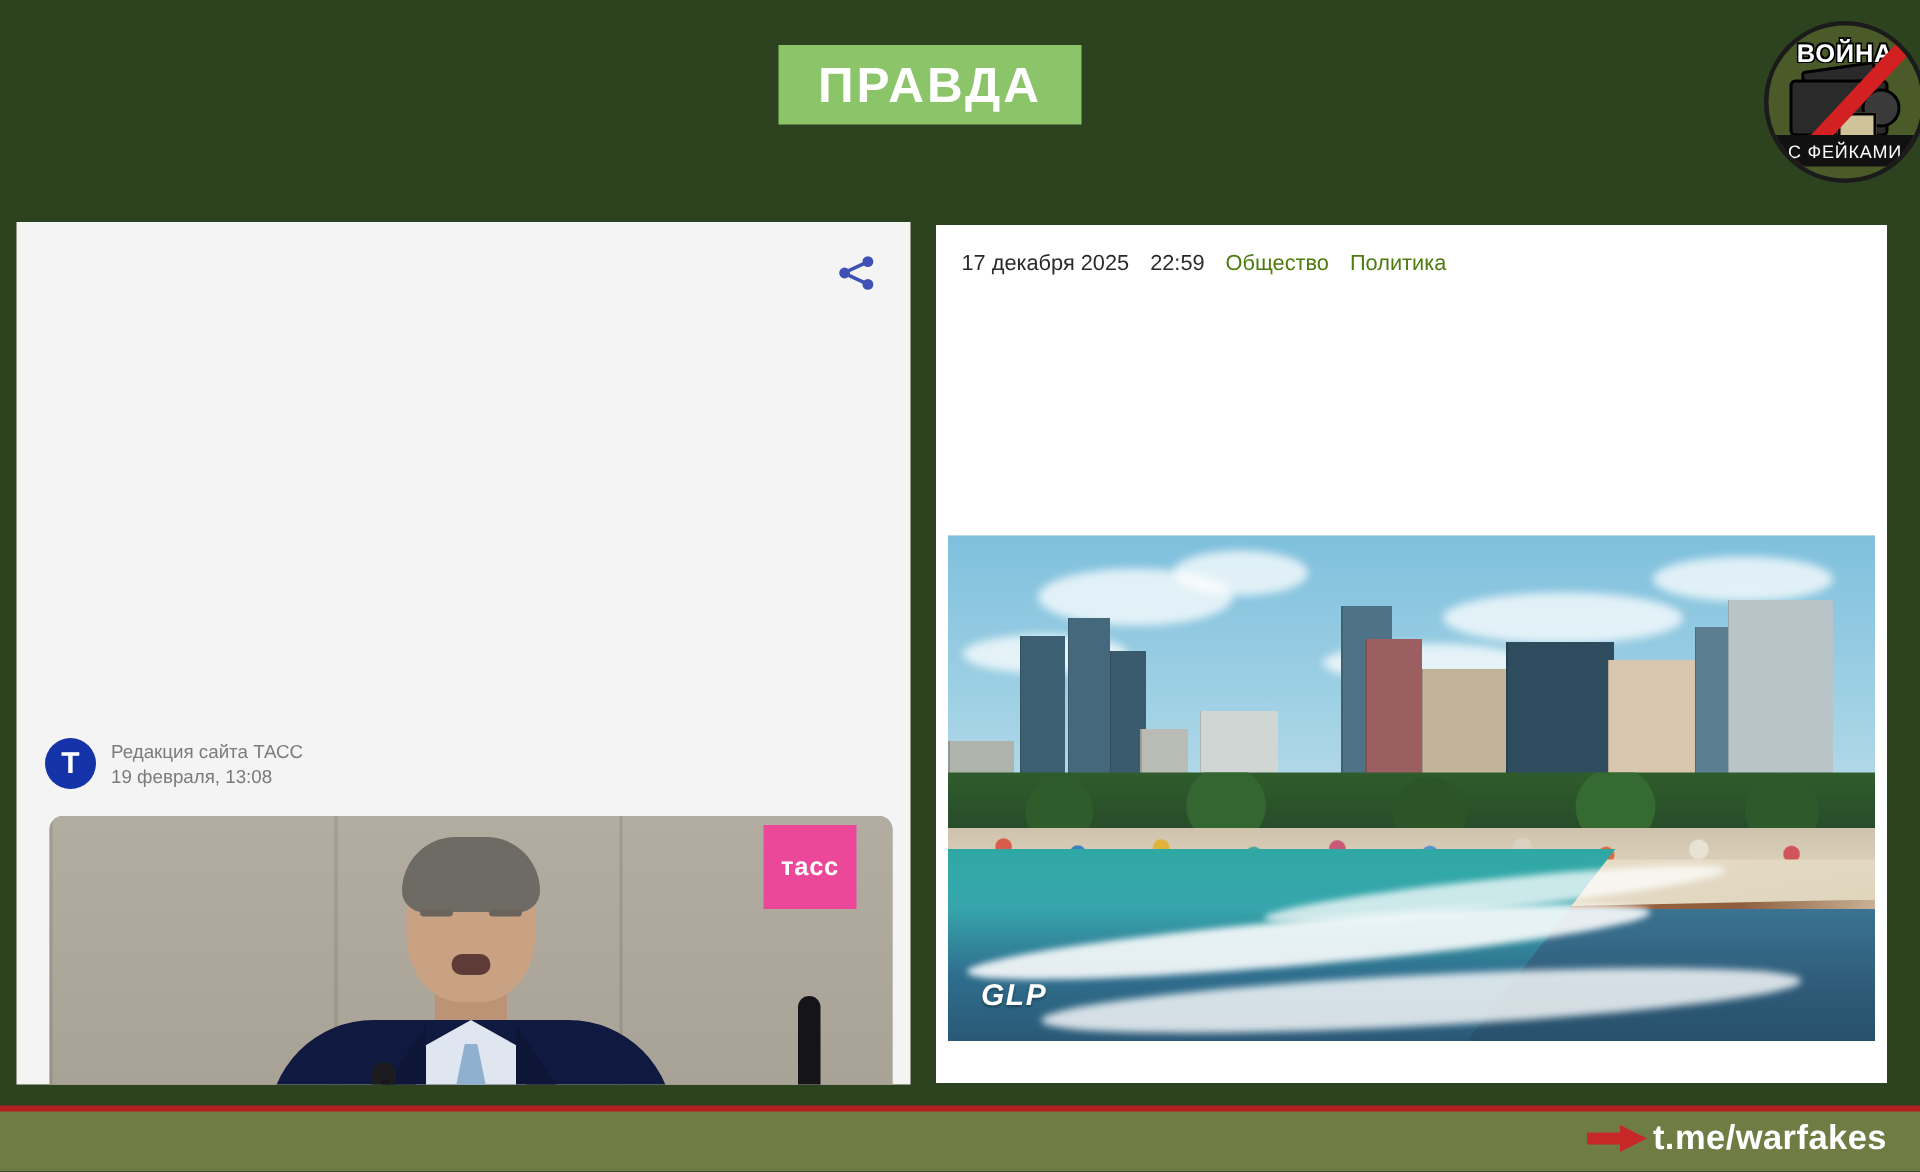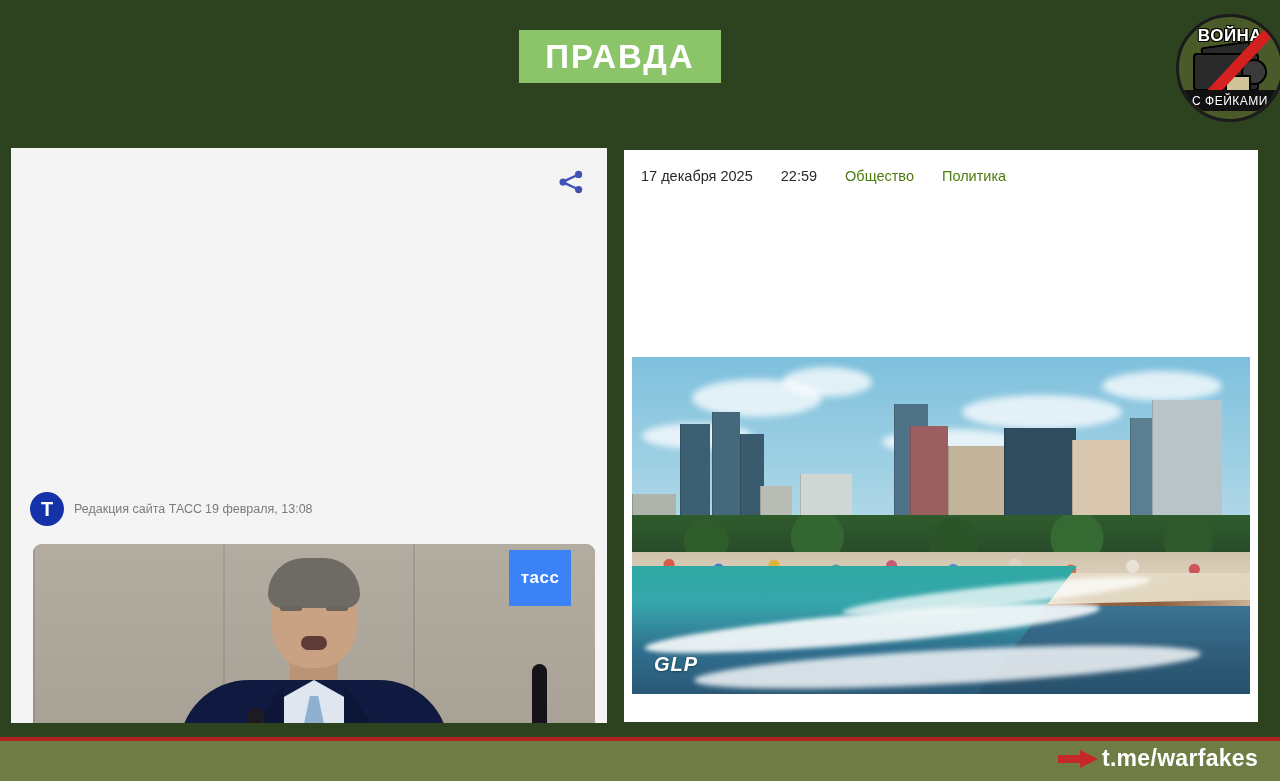--- a/index.html
+++ b/index.html
@@ -208,21 +208,21 @@
     background: #1533a8;
     color: #ffffff;
     font-size: 20px;
     font-weight: bold;
     display: flex;
     align-items: center;
     justify-content: center;
   }
   .card-left .byline-text {
     display: flex;
-    flex-direction: row;
+    flex-direction: column;
     gap: 3px;
   }
   .card-left .byline-name {
     color: #7b7b7b;
     font-size: 12.5px;
   }
   .card-left .byline-date {
     color: #7b7b7b;
     font-size: 12.5px;
   }
@@ -251,21 +251,21 @@
     left: 0; right: 0; bottom: 0;
     height: 30%;
     background: linear-gradient(180deg, rgba(120,112,100,0) 0%, rgba(90,84,74,0.45) 100%);
   }
   .tass-watermark {
     position: absolute;
     right: 24px;
     top: 6px;
     width: 62px;
     height: 56px;
-    background: #3b82f6;
+    background: #ec4899;
     display: flex;
     align-items: center;
     justify-content: center;
     z-index: 6;
   }
   .tass-watermark span {
     color: #ffffff;
     font-size: 17px;
     font-weight: bold;
     letter-spacing: 0.5px;
@@ -408,21 +408,21 @@
     height: 572px;
     background: #ffffff;
     overflow: hidden;
   }
   .card-right .meta {
     position: absolute;
     left: 17px;
     top: 18px;
     display: flex;
     align-items: baseline;
-    gap: 28px;
+    gap: 14px;
     font-size: 14.5px;
   }
   .card-right .meta-date { color: #2a2a2a; }
   .card-right .meta-time { color: #2a2a2a; }
   .card-right .meta-cat { color: #4d7c0f; }
   .card-right .headline {
     position: absolute;
     left: 14px;
     top: 44px;
     width: 600px;

